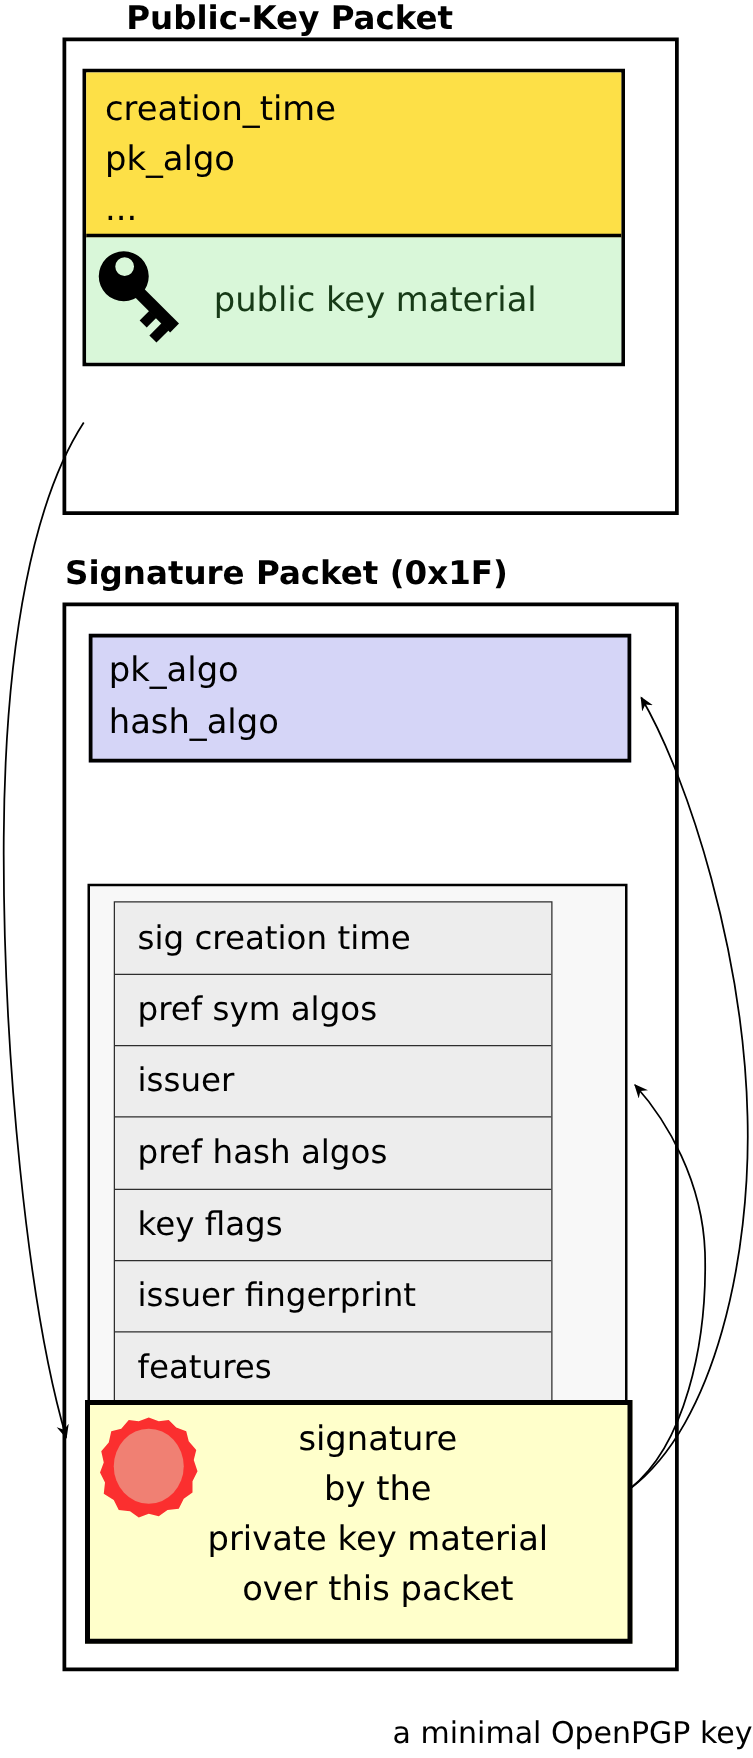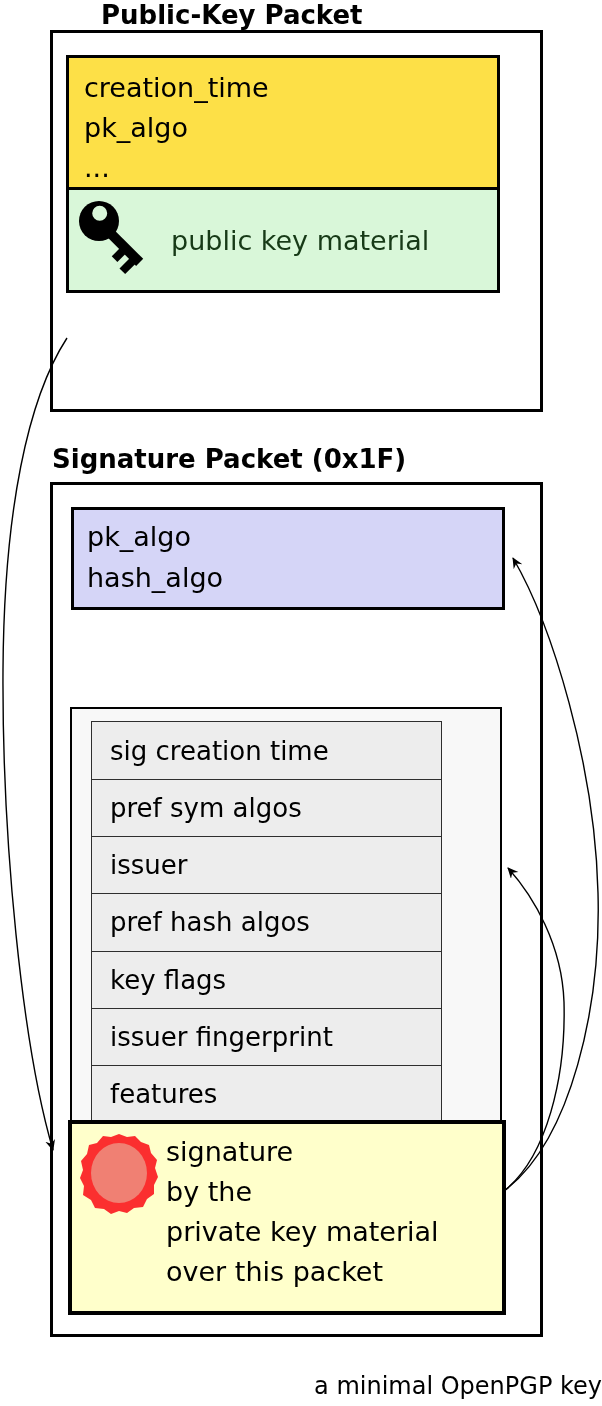--- a/index.html
+++ b/index.html
@@ -45,21 +45,21 @@
   .subpacket-row{
     display:flex;align-items:center;padding-left:18px;font-size:26px;
     border-top:1.5px solid #2e2e2e;box-sizing:border-box;
   }
   .subpacket-row:first-child{border-top:none;}
   .sig-box{
     position:absolute;left:15px;top:635px;width:438px;height:195px;
     background:#ffffcb;border:4px solid #000;box-sizing:border-box;
   }
   .seal-svg{position:absolute;left:6px;top:6px;}
-  .sig-lines{position:absolute;left:94px;top:8px;font-size:27px;line-height:40px;white-space:nowrap;}
+  .sig-lines{position:absolute;left:94px;top:8px;font-size:27px;line-height:40px;white-space:nowrap;text-align:center;}
   .caption{position:absolute;left:0;top:1372px;width:602px;text-align:right;font-size:24px;}
   .arrows{position:absolute;left:0;top:0;pointer-events:none;}
 </style>
 </head>
 <body>
 
 <div class="canvas">
 
   <h1 class="packet-title" style="left:55px;top:0;margin-left:46px;">Public-Key Packet</h1>
 

